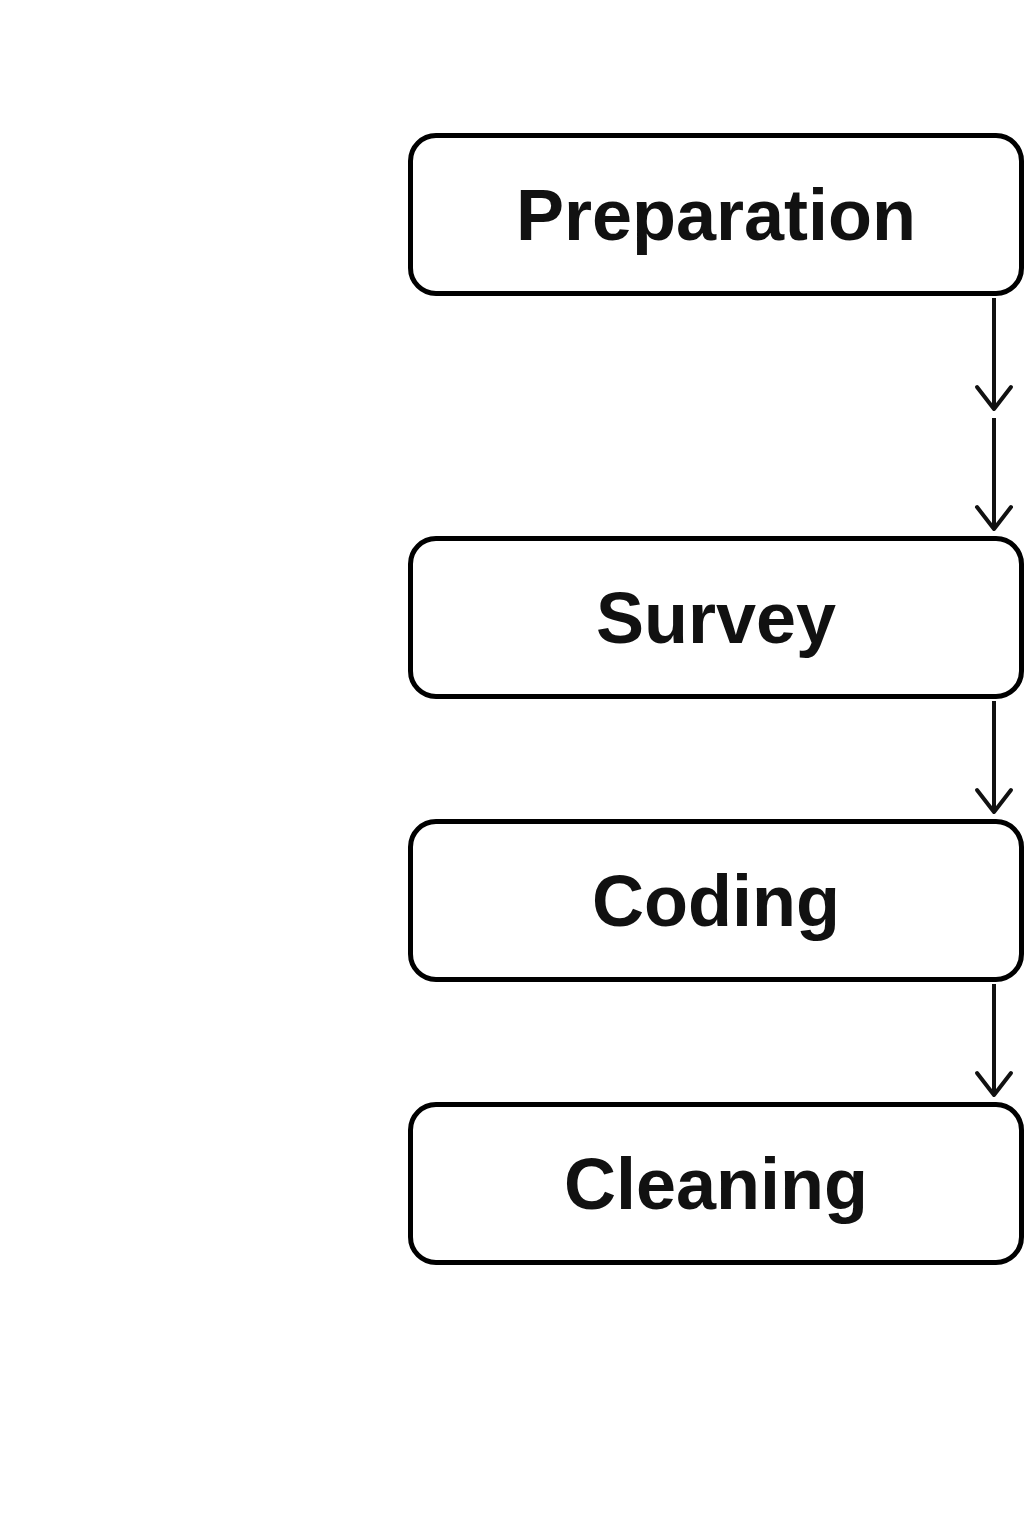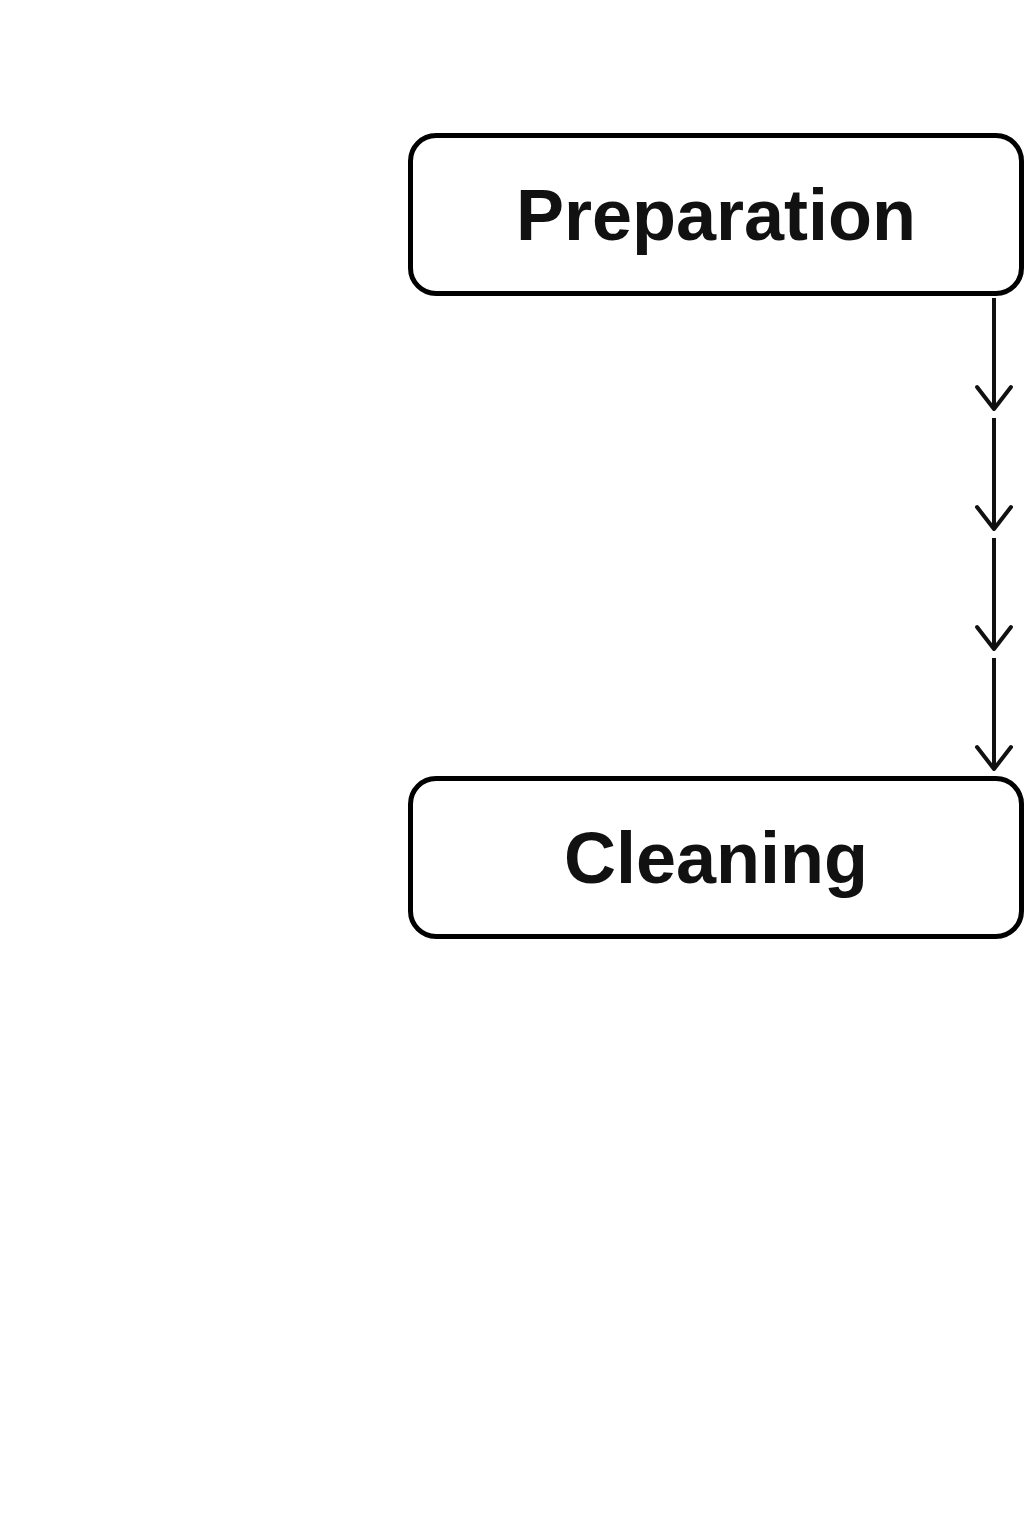--- a/index.html
+++ b/index.html
@@ -59,26 +59,32 @@
     <line x1="30" y1="2" x2="30" y2="112" stroke="#111111" stroke-width="4"></line>
     <polyline points="13,91 30,113 47,91" fill="none" stroke="#111111" stroke-width="4" stroke-linecap="round" stroke-linejoin="round"></polyline>
   </svg>
 
 
   <svg class="arrow" width="60" height="120" viewBox="0 0 60 120" aria-hidden="true">
     <line x1="30" y1="2" x2="30" y2="112" stroke="#111111" stroke-width="4"></line>
     <polyline points="13,91 30,113 47,91" fill="none" stroke="#111111" stroke-width="4" stroke-linecap="round" stroke-linejoin="round"></polyline>
   </svg>
 
+  <div class="node">
+    <span class="node-label">Survey</span>
+  </div>
 
   <svg class="arrow" width="60" height="120" viewBox="0 0 60 120" aria-hidden="true">
     <line x1="30" y1="2" x2="30" y2="112" stroke="#111111" stroke-width="4"></line>
     <polyline points="13,91 30,113 47,91" fill="none" stroke="#111111" stroke-width="4" stroke-linecap="round" stroke-linejoin="round"></polyline>
   </svg>
 
+  <div class="node">
+    <span class="node-label">Coding</span>
+  </div>
 
   <svg class="arrow" width="60" height="120" viewBox="0 0 60 120" aria-hidden="true">
     <line x1="30" y1="2" x2="30" y2="112" stroke="#111111" stroke-width="4"></line>
     <polyline points="13,91 30,113 47,91" fill="none" stroke="#111111" stroke-width="4" stroke-linecap="round" stroke-linejoin="round"></polyline>
   </svg>
 
   <div class="node">
     <span class="node-label">Cleaning</span>
   </div>
 

